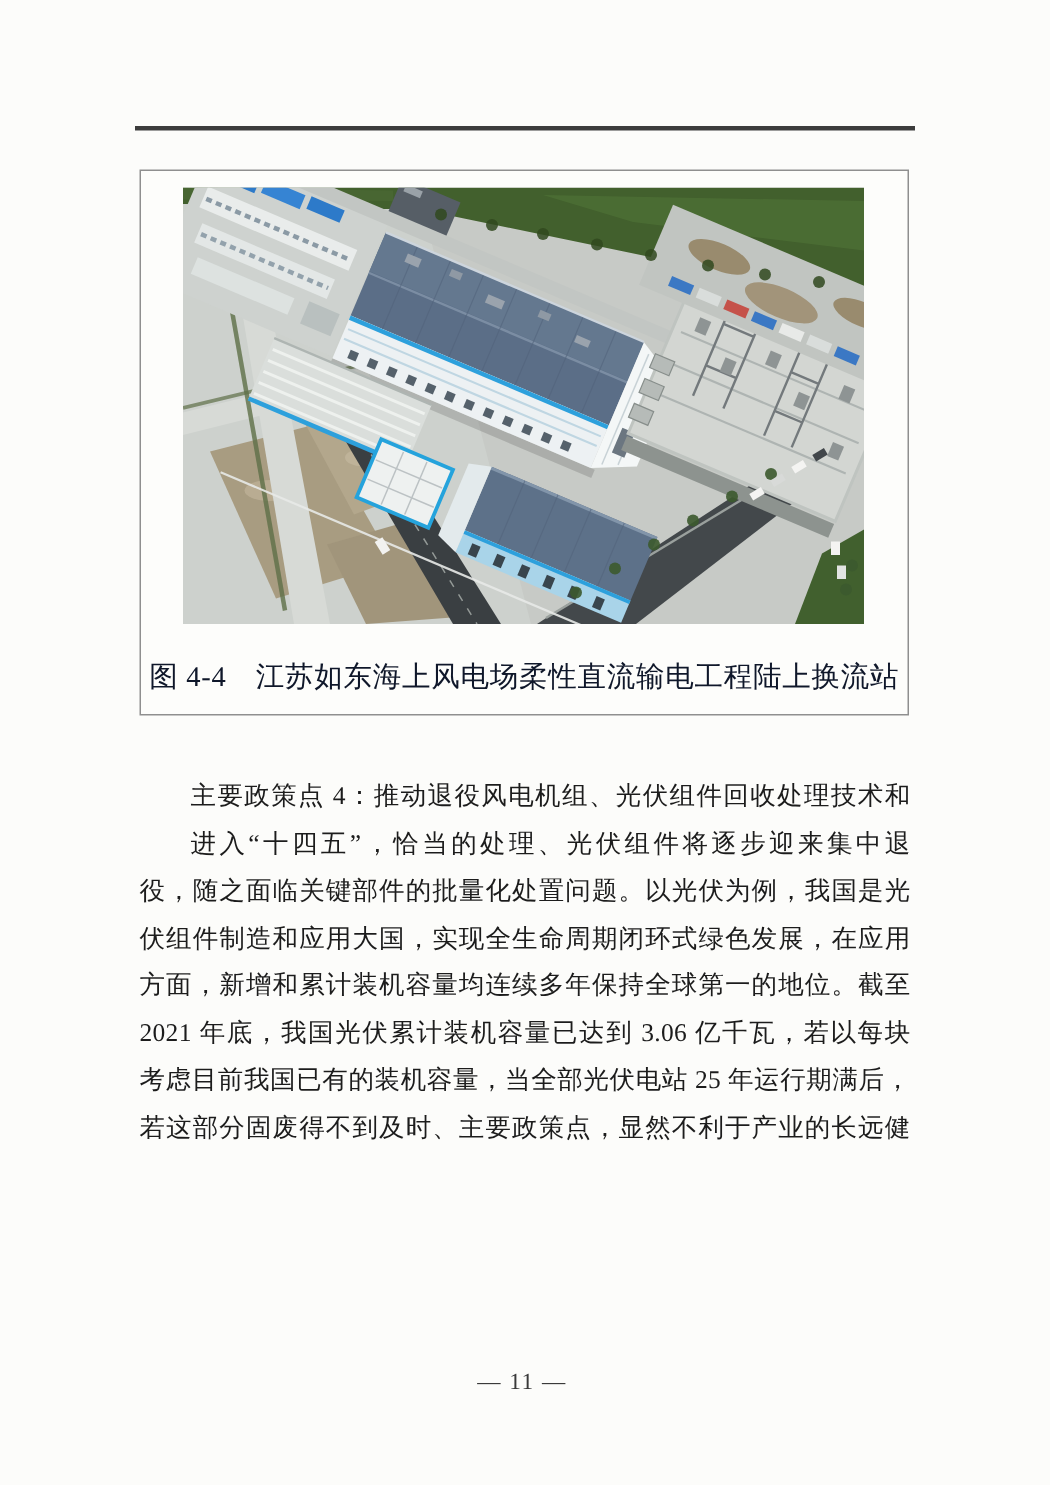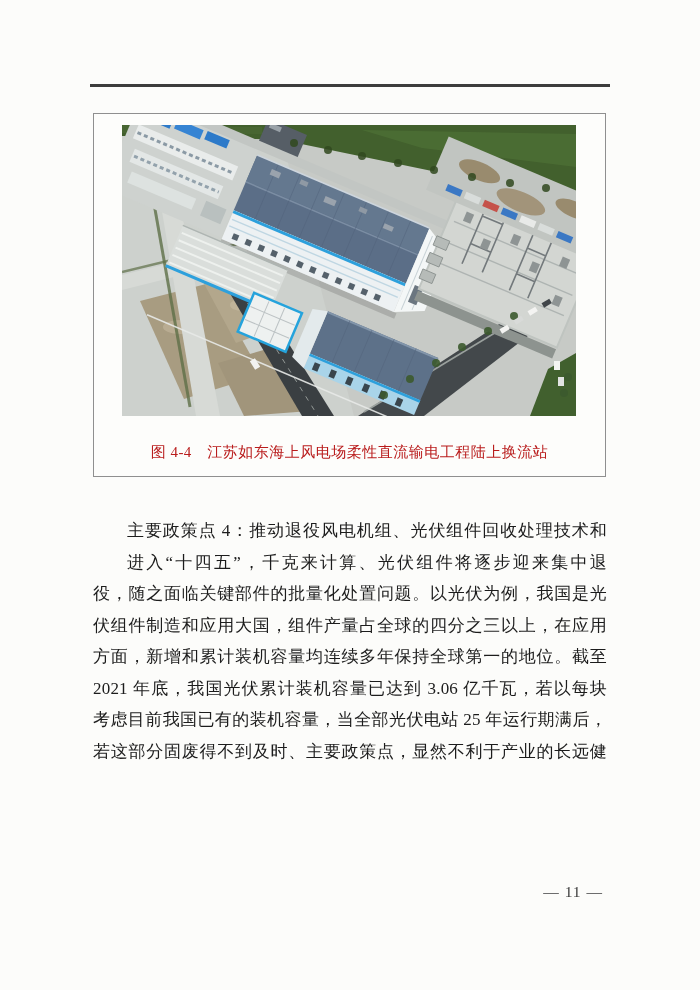--- a/index.html
+++ b/index.html
@@ -20,37 +20,37 @@
     margin:0;border:1.5px solid #8f8f8f;background:#fdfdfb;
     box-sizing:border-box;
   }
   .photo{
     position:absolute;left:28px;top:11px;width:454px;height:291px;
     overflow:hidden;background:#c7cac6;
   }
   .photo svg{display:block;}
   .caption{
     position:absolute;left:0;right:0;top:326px;
-    text-align:center;font-size:15px;line-height:24px;color:#b91c1c;
+    text-align:center;font-size:19px;line-height:24px;color:#0f172a;
     letter-spacing:0.5px;
   }
   .body-text{
     position:absolute;left:93px;top:515px;width:514px;
   }
   .line{
     font-size:17px;line-height:31.5px;height:31.5px;
     text-align:justify;text-justify:inter-ideograph;
     white-space:nowrap;letter-spacing:0.2px;
     overflow:visible;
   }
   .line.fill{text-align-last:justify;white-space:normal;}
   .line.indent{text-indent:2em;}
   .page-number{
-    position:absolute;left:93px;top:880px;width:510px;
-    text-align:right;font-size:15.5px;line-height:24px;color:#3a3a3a;
+    position:absolute;left:93px;top:910px;width:510px;
+    text-align:center;font-size:15.5px;line-height:24px;color:#3a3a3a;
     letter-spacing:1px;
   }
 </style>
 </head>
 <body>
 
 <div class="page">
 
   <div class="top-rule"></div>
 
@@ -292,23 +292,23 @@
             <rect x="436" y="252" width="6" height="9" fill="#e2e4e2"></rect>
           </g>
         </g>
       </svg>
     </div>
     <figcaption class="caption">图 4-4　江苏如东海上风电场柔性直流输电工程陆上换流站</figcaption>
   </figure>
 
   <div class="body-text">
       <div class="line indent fill">主要政策点 4：推动退役风电机组、光伏组件回收处理技术和</div>
-      <div class="line indent fill">进入“十四五”，千克来计算、光伏组件将逐步迎来集中退</div>
+      <div class="line indent fill">进入“十四五”，恰当的处理、光伏组件将逐步迎来集中退</div>
       <div class="line fill">役，随之面临关键部件的批量化处置问题。以光伏为例，我国是光</div>
-      <div class="line fill">伏组件制造和应用大国，组件产量占全球的四分之三以上，在应用</div>
+      <div class="line fill">伏组件制造和应用大国，实现全生命周期闭环式绿色发展，在应用</div>
       <div class="line fill">方面，新增和累计装机容量均连续多年保持全球第一的地位。截至</div>
       <div class="line fill">2021 年底，我国光伏累计装机容量已达到 3.06 亿千瓦，若以每块</div>
       <div class="line fill">考虑目前我国已有的装机容量，当全部光伏电站 25 年运行期满后，</div>
       <div class="line fill">若这部分固废得不到及时、主要政策点，显然不利于产业的长远健</div>
     </div>
 
   <div class="page-number">— 11 —</div>
 
 </div>
 

